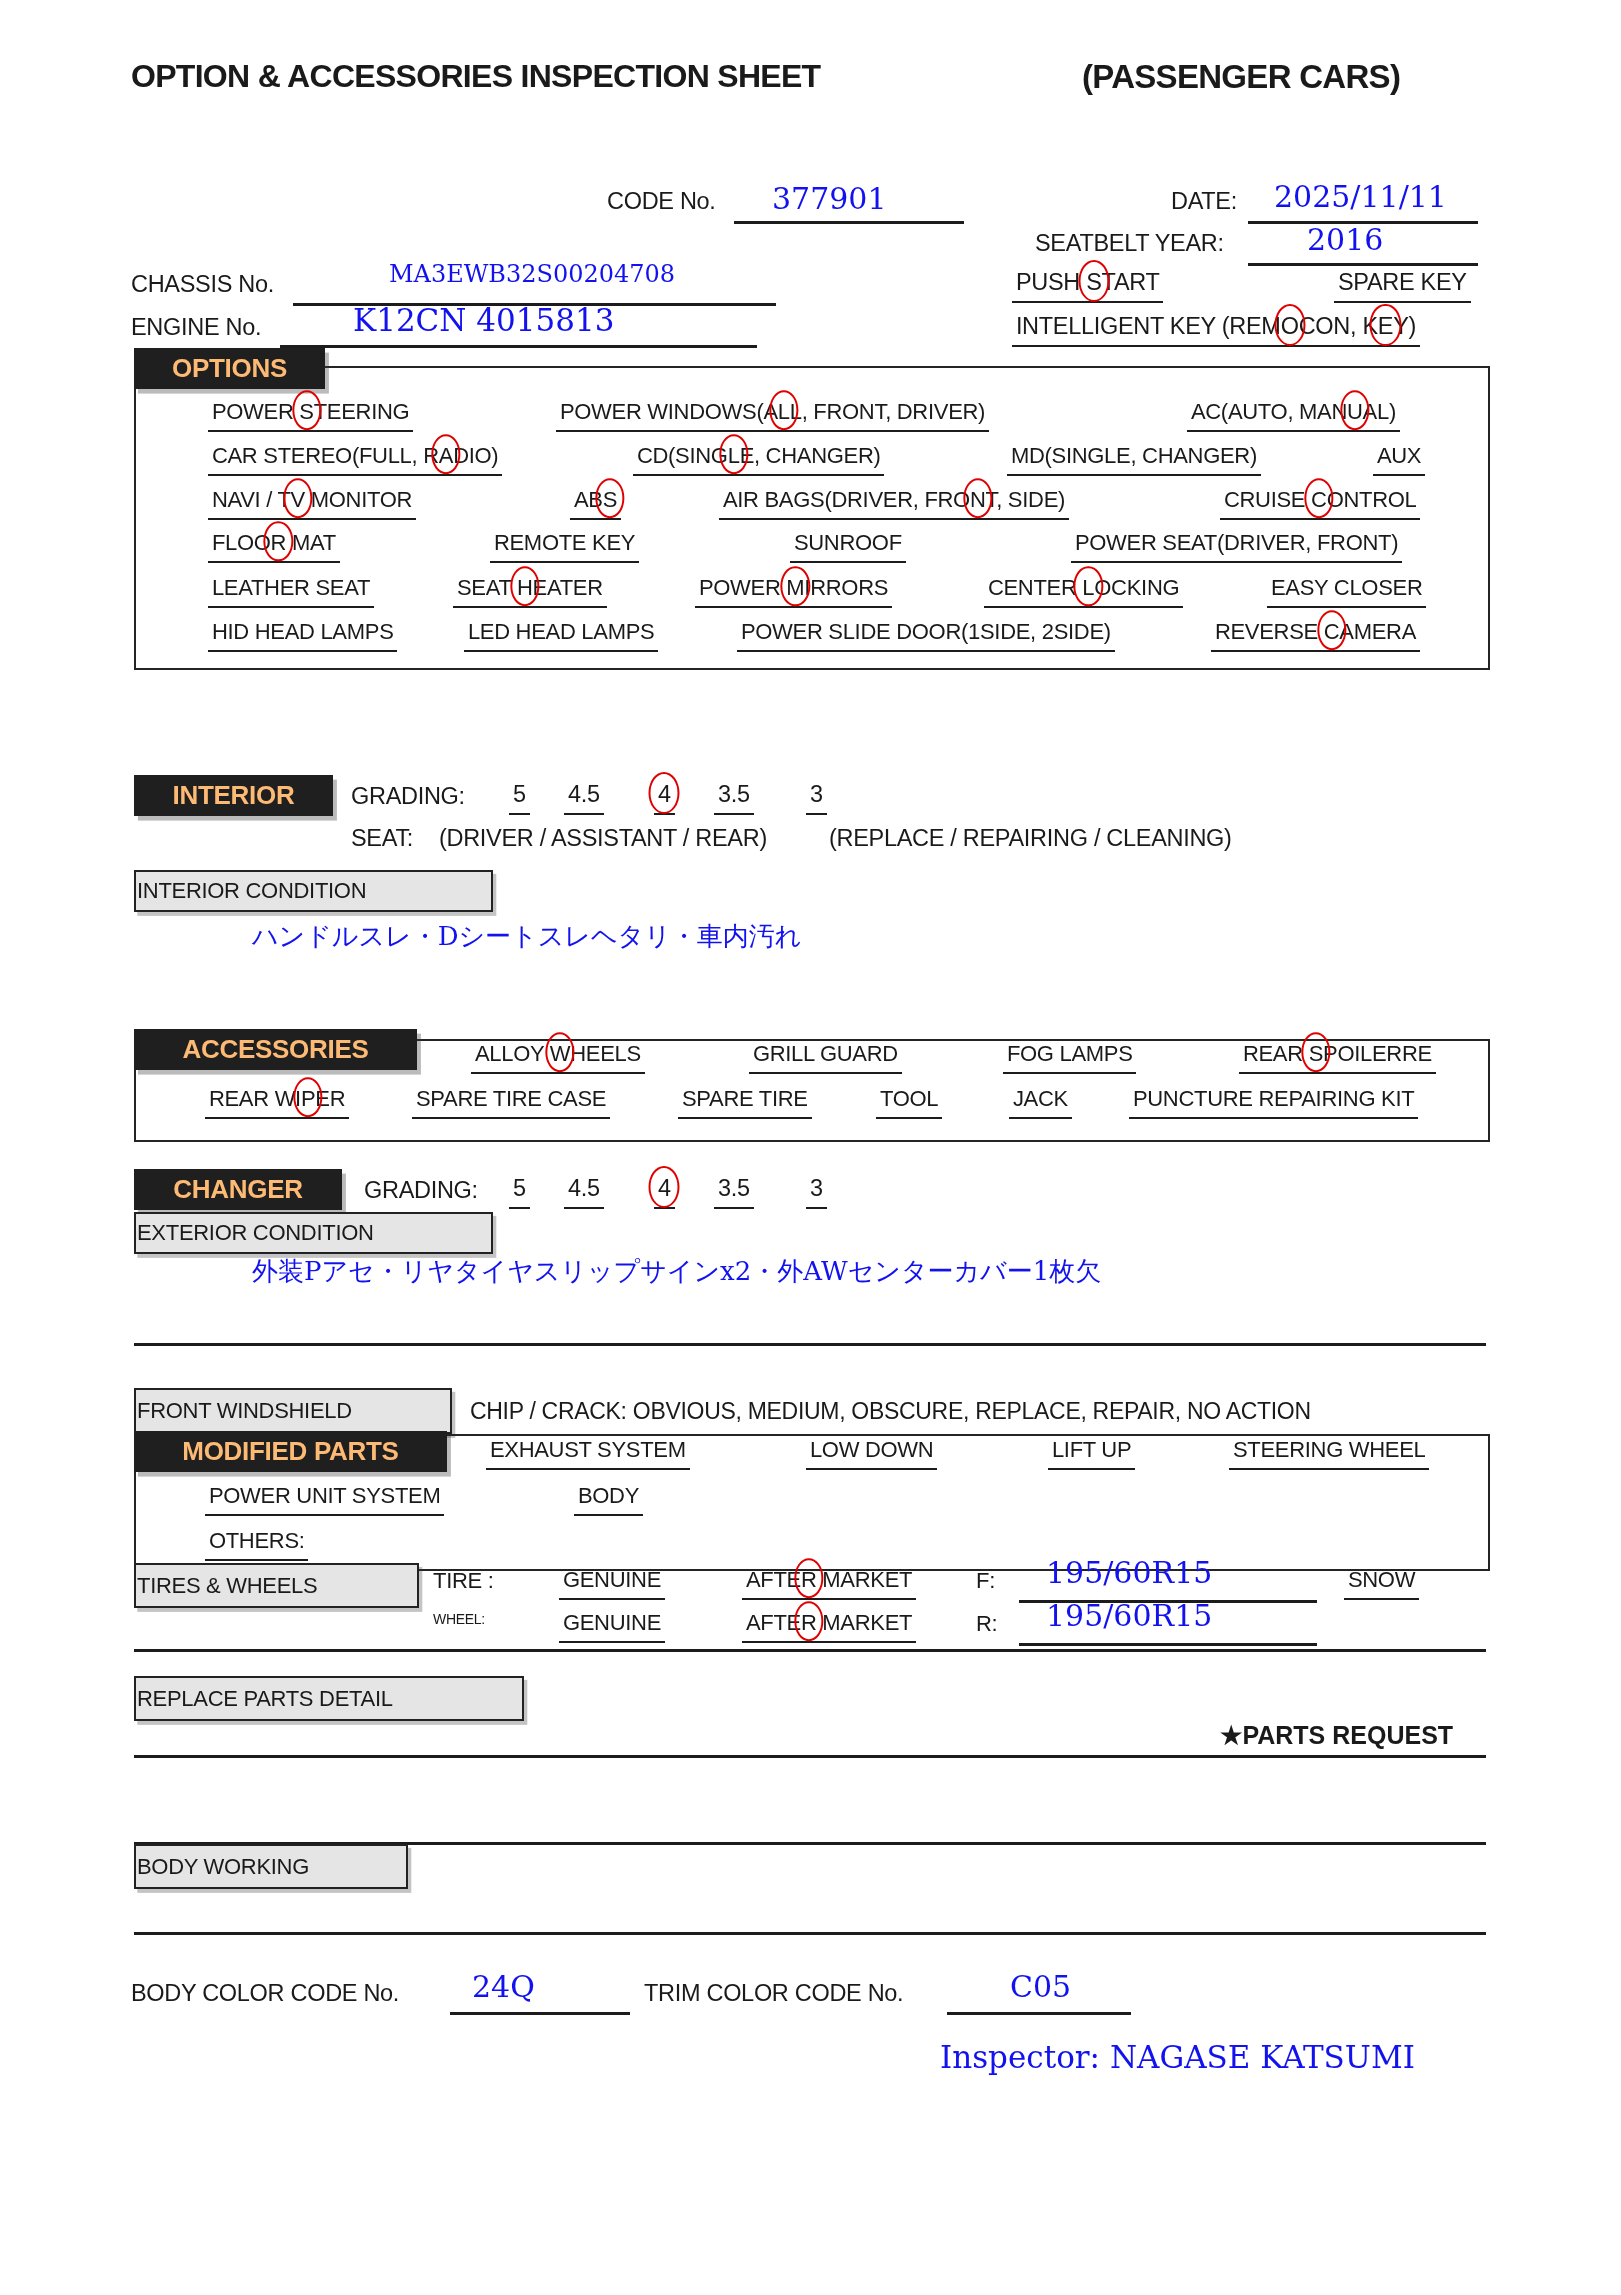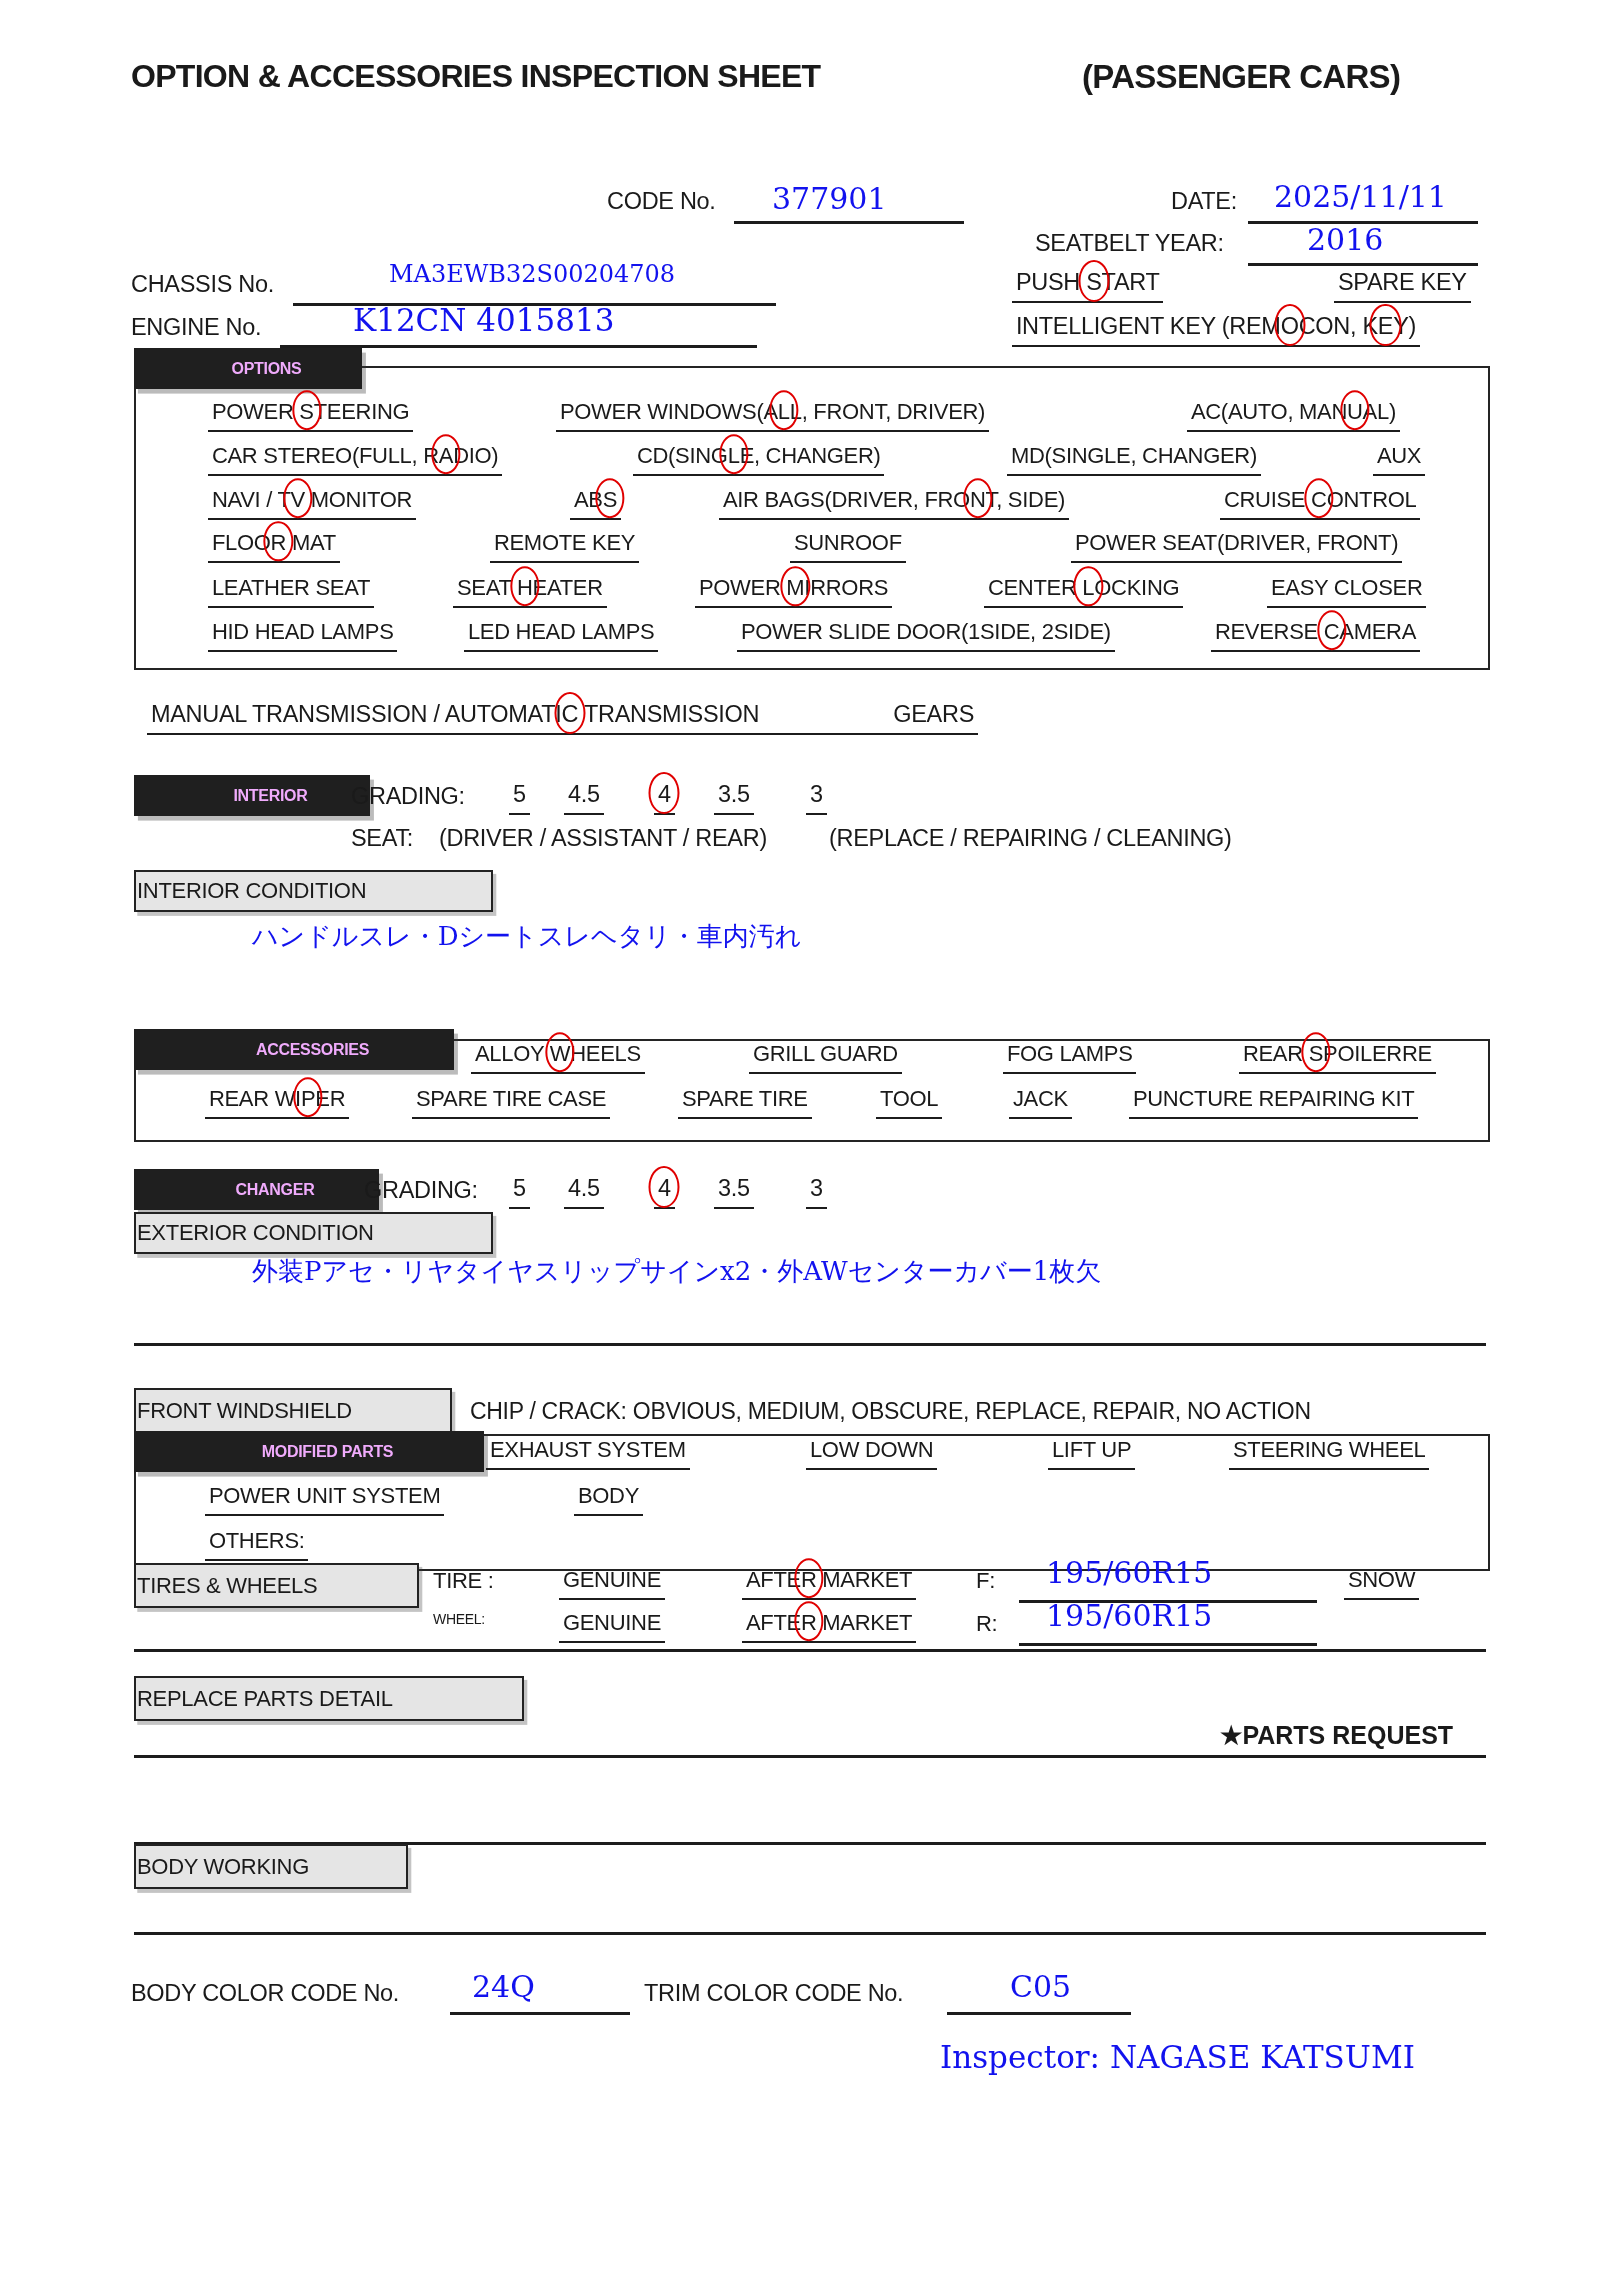--- a/index.html
+++ b/index.html
@@ -6,23 +6,23 @@
   #page {
     position:relative; width:1622px; height:2295px; background:#ffffff;
     font-family:"Liberation Sans", sans-serif; color:#1a1a1a; overflow:hidden;
   }
   .t { position:absolute; white-space:nowrap; font-size:23.5px; letter-spacing:-0.3px; }
   .opt { font-size:22px; }
   .u { border-bottom:2.6px solid #1c1c1c; padding:0 3.9px 5.2px 3.9px; }
   .hr { position:absolute; height:2.6px; background:#1c1c1c; }
   .rule { position:absolute; height:3.3px; background:#1c1c1c; left:134px; width:1352px; }
   .blk {
-    position:absolute; background:#1f1f1f; color:#f0abfc; font-weight:bold;
-    display:flex; align-items:center; justify-content:center; font-size:16px;
-    letter-spacing:-0.3px; box-shadow:3.9px 4.6px 0 rgba(60,60,60,0.35);padding-left:37px;
+    position:absolute; background:#1f1f1f; color:#fdba74; font-weight:bold;
+    display:flex; align-items:center; justify-content:center; font-size:26px;
+    letter-spacing:-0.3px; box-shadow:3.9px 4.6px 0 rgba(60,60,60,0.35);
   }
   .wbox {
     position:absolute; background:#e5e5e5; border:2px solid #222222;
     display:flex; align-items:center; padding-left:1px; font-size:22px;
     letter-spacing:-0.3px; box-shadow:3.3px 3.9px 0 rgba(60,60,60,0.30);
   }
   .secbox { position:absolute; border:2px solid #242424; background:transparent; }
   .bv { color:#1212ee; font-family:"DejaVu Serif", serif; font-size:30px; letter-spacing:0; }
   .jp { color:#1212ee; font-family:"DejaVu Serif", serif; font-size:26px; letter-spacing:0; }
   .title { font-size:32px; font-weight:bold; letter-spacing:-0.7px; }
@@ -93,23 +93,20 @@
   <div class="t opt u" style="left:453px; top:575px;"><span>SEAT </span><span class="circ">H</span><span>EATER</span></div>
   <div class="t opt u" style="left:695px; top:575px;"><span>POWER </span><span class="circ">M</span><span>IRRORS</span></div>
   <div class="t opt u" style="left:984px; top:575px;"><span>CENTER </span><span class="circ">L</span><span>OCKING</span></div>
   <div class="t opt u" style="left:1267px; top:575px;"><span>EASY CLOSER</span></div>
 
   <div class="t opt u" style="left:208px; top:619px;"><span>HID HEAD LAMPS</span></div>
   <div class="t opt u" style="left:464px; top:619px;"><span>LED HEAD LAMPS</span></div>
   <div class="t opt u" style="left:729px; top:619px;margin-left:8px;"><span>POWER SLIDE DOOR(1SIDE,  2SIDE)</span></div>
   <div class="t opt u" style="left:1211px; top:619px;"><span>REVERSE </span><span class="circ">C</span><span>AMERA</span></div>
 
-  <div class="t u" style="left:147px; top:701px;">
-    <span><span>MANUAL TRANSMISSION / AUTOMATI</span><span class="circ">C</span><span> TRANSMISSION</span></span><span class="gap"></span><span>GEARS</span>
-  </div>
 
   <div class="blk" style="left:134px; top:775px; width:199px; height:41px;">INTERIOR</div>
   <div class="t" style="left:351px; top:783px;">GRADING:</div>
   <div class="t u" style="left:509px; top:781px;">5</div>
   <div class="t u" style="left:564px; top:781px;">4.5</div>
   <div class="t u" style="left:654px; top:781px;"><span class="circ">4</span></div>
   <div class="t u" style="left:714px; top:781px;">3.5</div>
   <div class="t u" style="left:806px; top:781px;">3</div>
   <div class="t" style="left:351px; top:825px;">SEAT:</div>
   <div class="t" style="left:439px; top:825px;">(DRIVER / ASSISTANT / REAR)</div>

